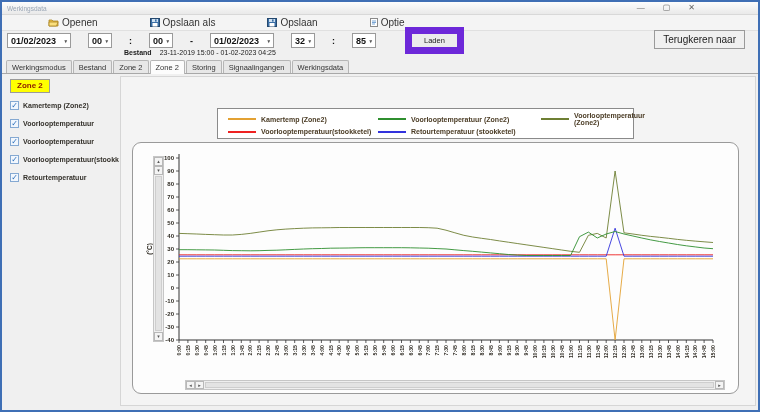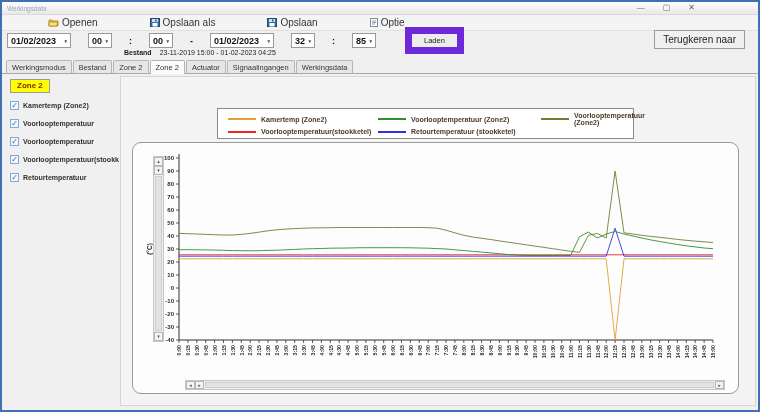--- a/index.html
+++ b/index.html
@@ -159,21 +159,21 @@
   <div class="bestand-row">
     <b>Bestand</b>
     <span>23-11-2019 15:00 - 01-02-2023 04:25</span>
   </div>
 
   <div class="tabstrip">
       <div class="tab">Werkingsmodus</div>
       <div class="tab">Bestand</div>
       <div class="tab">Zone 2</div>
       <div class="tab active">Zone 2</div>
-      <div class="tab">Actuator</div>
+      <div class="tab">Storing</div>
       <div class="tab">Signaalingangen</div>
       <div class="tab">Werkingsdata</div>
     </div>
 
   <div class="right-panel"></div>
   <div class="zone-badge">Zone 2</div>
   <div class="checkbox-list">
       <div class="cb-item">
         <span class="cb-box">✓</span>
         <span>Kamertemp (Zone2)</span>

